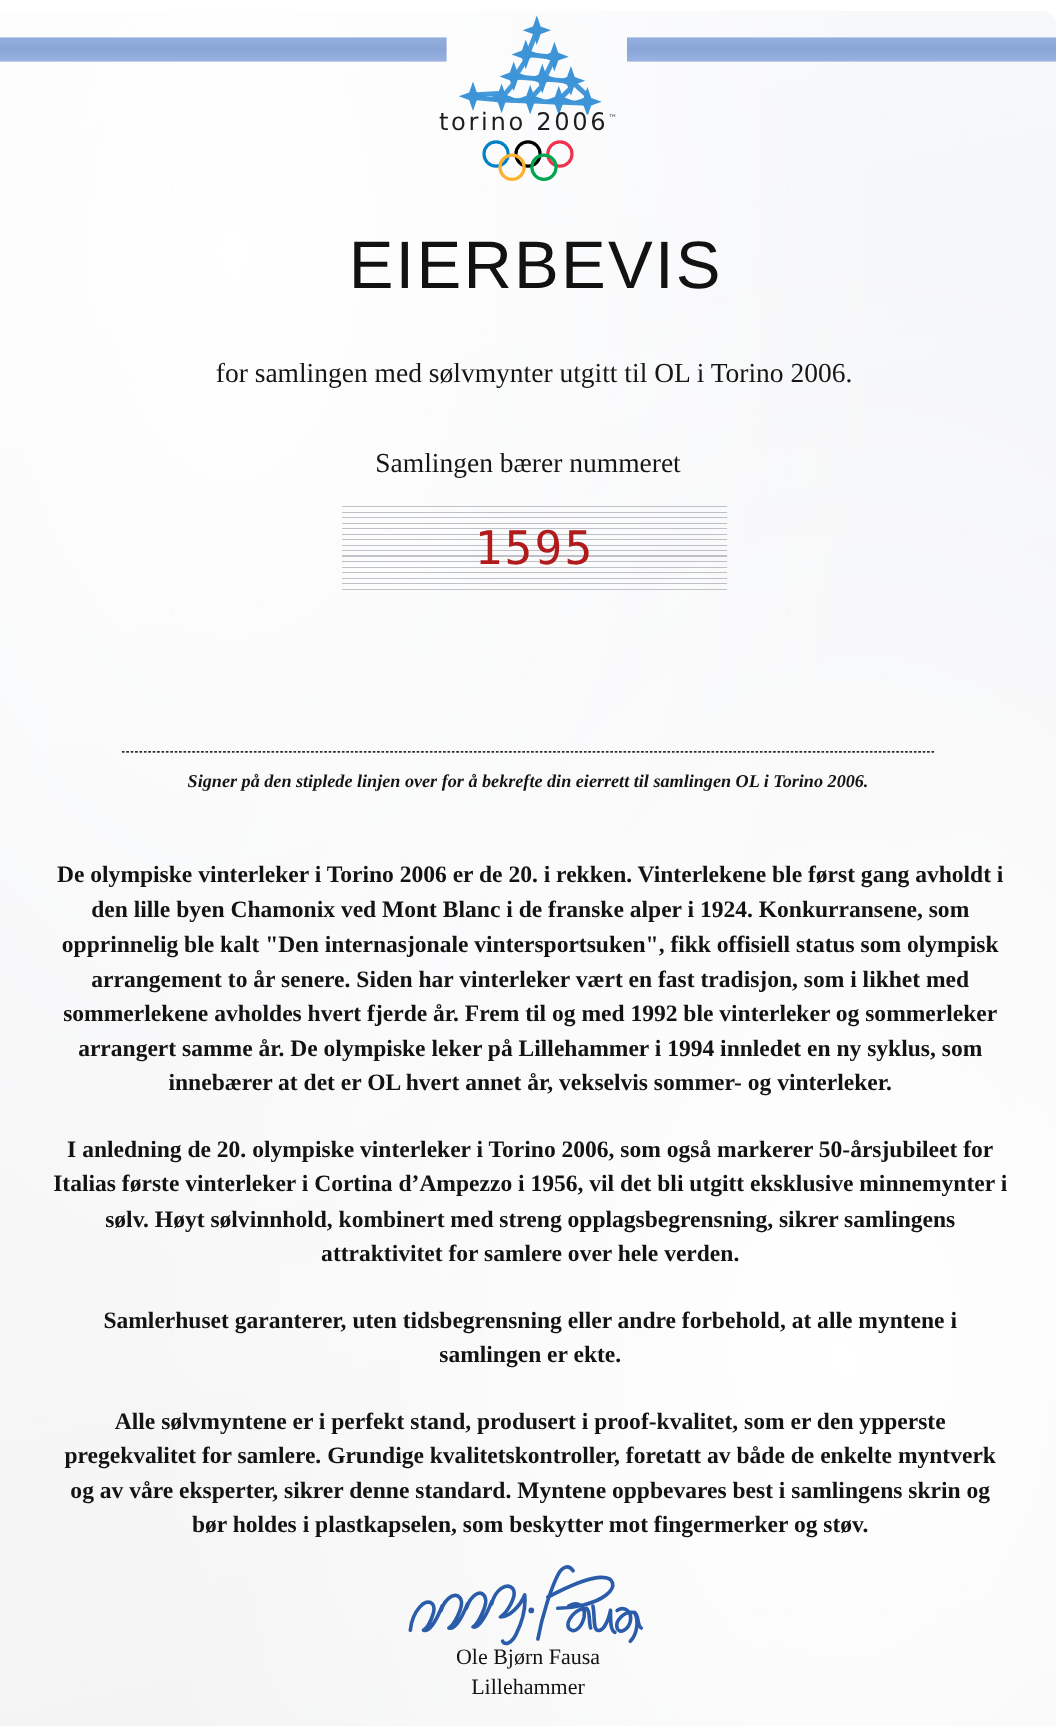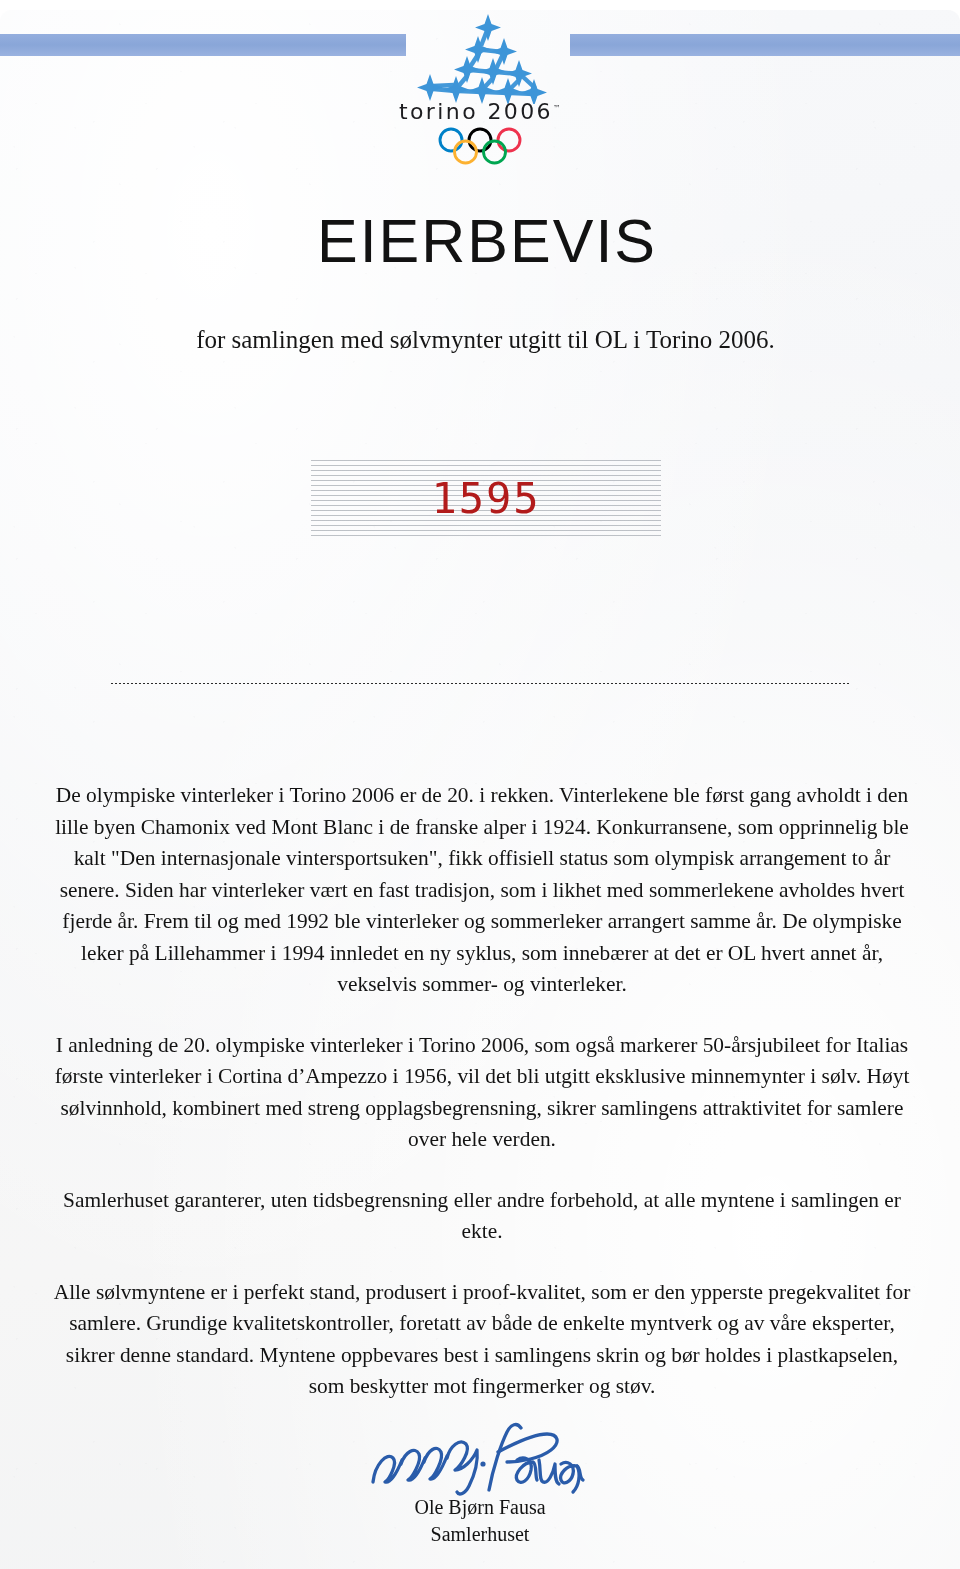--- a/index.html
+++ b/index.html
@@ -180,20 +180,21 @@
     font-style: italic;
     color: #141414;
   }
 
   
   .body-text {
     position: absolute;
     left: 48px;
     right: 44px;
     top: 770px;
+    font-weight: bold;
   }
   .para {
     text-align: center;
     font-size: 21.4px;
     line-height: 31.5px;
     color: #131313;
     margin: 0 0 29px 0;
   }
   .para:last-child { margin-bottom: 0; }
   .para-guarantee { margin-top: 6px; }
@@ -281,25 +282,27 @@
         <circle cx="72" cy="13" r="11" stroke="#ee334e"></circle>
         <circle cx="28.5" cy="25" r="11" stroke="#fcb131"></circle>
         <circle cx="57.5" cy="25" r="11" stroke="#00a651"></circle>
       </g>
     </svg>
   </div>
 
   <div class="cert-title">EIERBEVIS</div>
   <div class="subtitle">for samlingen med sølvmynter utgitt til OL i Torino 2006.</div>
 
+  <div class="number-label">Samlingen bærer nummeret</div>
   <div class="number-band">
     <span class="number-value">1595</span>
   </div>
 
   <div class="sig-line"></div>
+  <div class="sig-caption">Signer på den stiplede linjen over for å bekrefte din eierrett til samlingen OL i Torino 2006.</div>
 
   <div class="body-text">
     <p class="para">De olympiske vinterleker i Torino 2006 er de 20. i rekken. Vinterlekene ble først gang avholdt i den lille byen Chamonix ved Mont Blanc i de franske alper i 1924. Konkurransene, som opprinnelig ble kalt "Den internasjonale vintersportsuken", fikk offisiell status som olympisk arrangement to år senere. Siden har vinterleker vært en fast tradisjon, som i likhet med sommerlekene avholdes hvert fjerde år. Frem til og med 1992 ble vinterleker og sommerleker arrangert samme år. De olympiske leker på Lillehammer i 1994 innledet en ny syklus, som innebærer at det er OL hvert annet år, vekselvis sommer- og vinterleker.</p>
     <p class="para">I anledning de 20. olympiske vinterleker i Torino 2006, som også markerer 50-årsjubileet for Italias første vinterleker i Cortina d’Ampezzo i 1956, vil det bli utgitt eksklusive minnemynter i sølv. Høyt sølvinnhold, kombinert med streng opplagsbegrensning, sikrer samlingens attraktivitet for samlere over hele verden.</p>
     <p class="para para-guarantee">Samlerhuset garanterer, uten tidsbegrensning eller andre forbehold, at alle myntene i samlingen er ekte.</p>
     <p class="para">Alle sølvmyntene er i perfekt stand, produsert i proof-kvalitet, som er den ypperste pregekvalitet for samlere. Grundige kvalitetskontroller, foretatt av både de enkelte myntverk og av våre eksperter, sikrer denne standard. Myntene oppbevares best i samlingens skrin og bør holdes i plastkapselen, som beskytter mot fingermerker og støv.</p>
   </div>
 
   <div class="sign-area">
     <svg class="handwriting" width="230" height="92" viewBox="0 0 230 92">
@@ -311,15 +314,15 @@
         <circle cx="118" cy="56" r="2.6" fill="#2a5caa" stroke="none"></circle>
         <path d="M124 82 C128 60, 136 36, 142 24 C146 16, 152 14, 156 20"></path>
         <path d="M133 44 C148 36, 168 26, 182 26 C193 26, 196 34, 186 42 C176 50, 156 54, 142 54"></path>
         <path d="M152 52 C158 48, 168 50, 166 62 C164 72, 156 78, 152 72 C149 66, 158 54, 168 54 C172 56, 170 68, 172 72"></path>
         <path d="M174 52 C176 62, 174 72, 178 74 C183 76, 188 66, 190 56 C190 66, 190 74, 194 76"></path>
         <path d="M196 56 C202 52, 210 56, 208 66 C206 74, 198 78, 196 72 C194 66, 202 56, 212 58 C216 60, 214 70, 218 72"></path>
         <path d="M212 58 C216 66, 214 78, 208 84"></path>
       </g>
     </svg>
     <div class="signer-name">Ole Bjørn Fausa</div>
-    <div class="signer-org">Samlerhuset</div>
+    <div class="signer-org">Lillehammer</div>
   </div>
 </div>
 
 </body></html>

